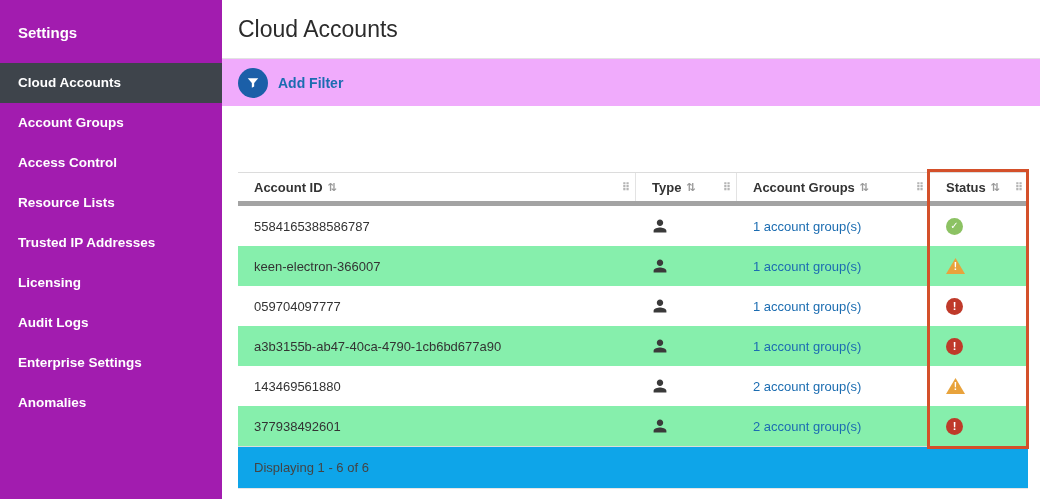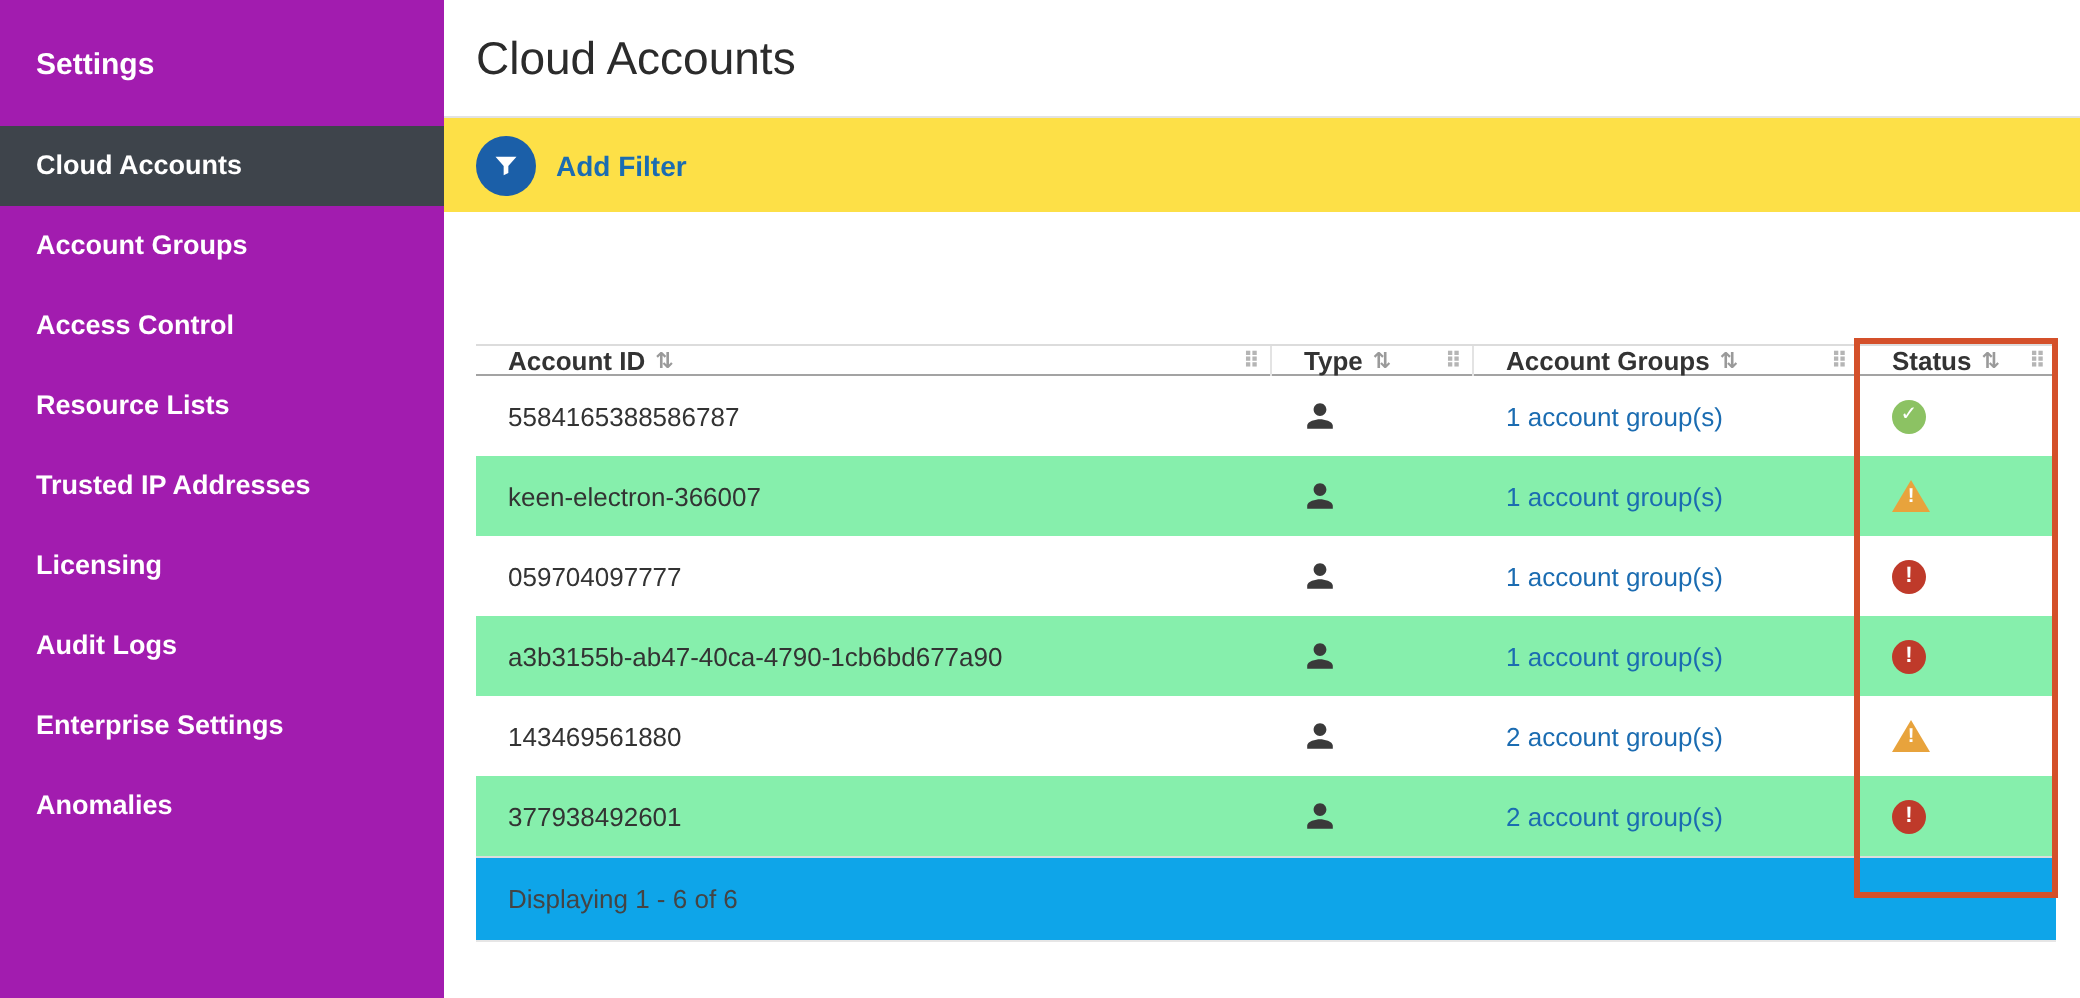--- a/index.html
+++ b/index.html
@@ -35,21 +35,21 @@
   
   .main { flex:1; position:relative; background:#fff; }
   .page-title {
     font-size:23px;
     color:#2b2b2b;
     padding:16px 0 0 16px;
     font-weight:normal;
   }
   .filter-bar {
     margin-top:15px;
-    background:#fde047;
+    background:#f0abfc;
     border-top:1px solid #e2e2e2;
     height:48px;
     display:flex; align-items:center;
     padding-left:16px;
   }
   .filter-circle {
     width:30px; height:30px; border-radius:50%;
     background:#1b5fa8;
     display:flex; align-items:center; justify-content:center;
     cursor:pointer;
@@ -66,23 +66,23 @@
     width:790px;
     position:relative;
     font-size:13px;
   }
   .thead, .trow {
     display:grid;
     grid-template-columns:398px 101px 193px 98px;
     align-items:center;
   }
   .thead {
-    height:16px;
+    height:34px;
     border-top:1px solid #dcdcdc;
-    border-bottom:1px solid #a3a3a3;
+    border-bottom:5px solid #a3a3a3;
     font-weight:bold;
     color:#333;
   }
   .th {
     display:flex; align-items:center;
     height:100%;
     padding:0 6px 0 16px;
     border-right:1px solid #e3e3e3;
   }
   .th:last-child { border-right:none;text-align:right; }

